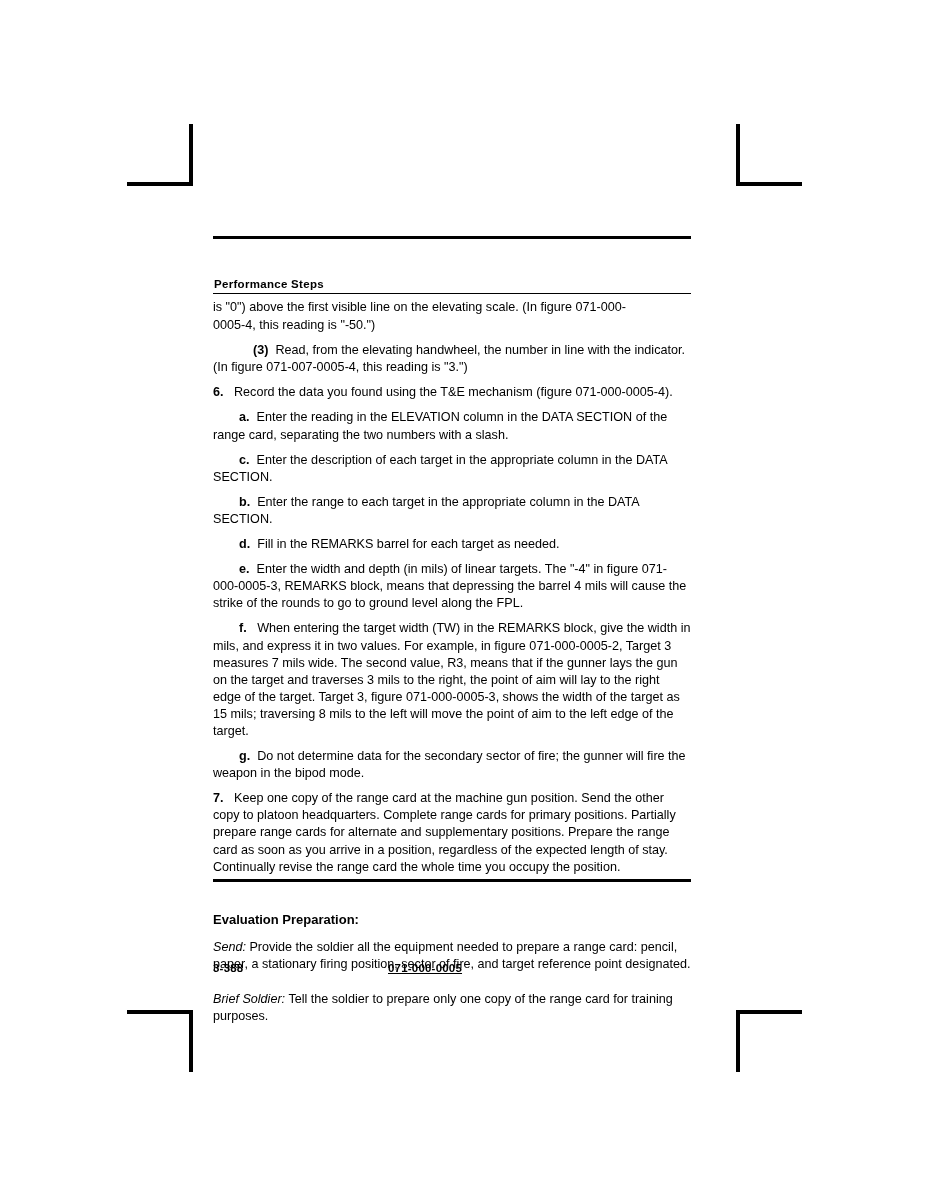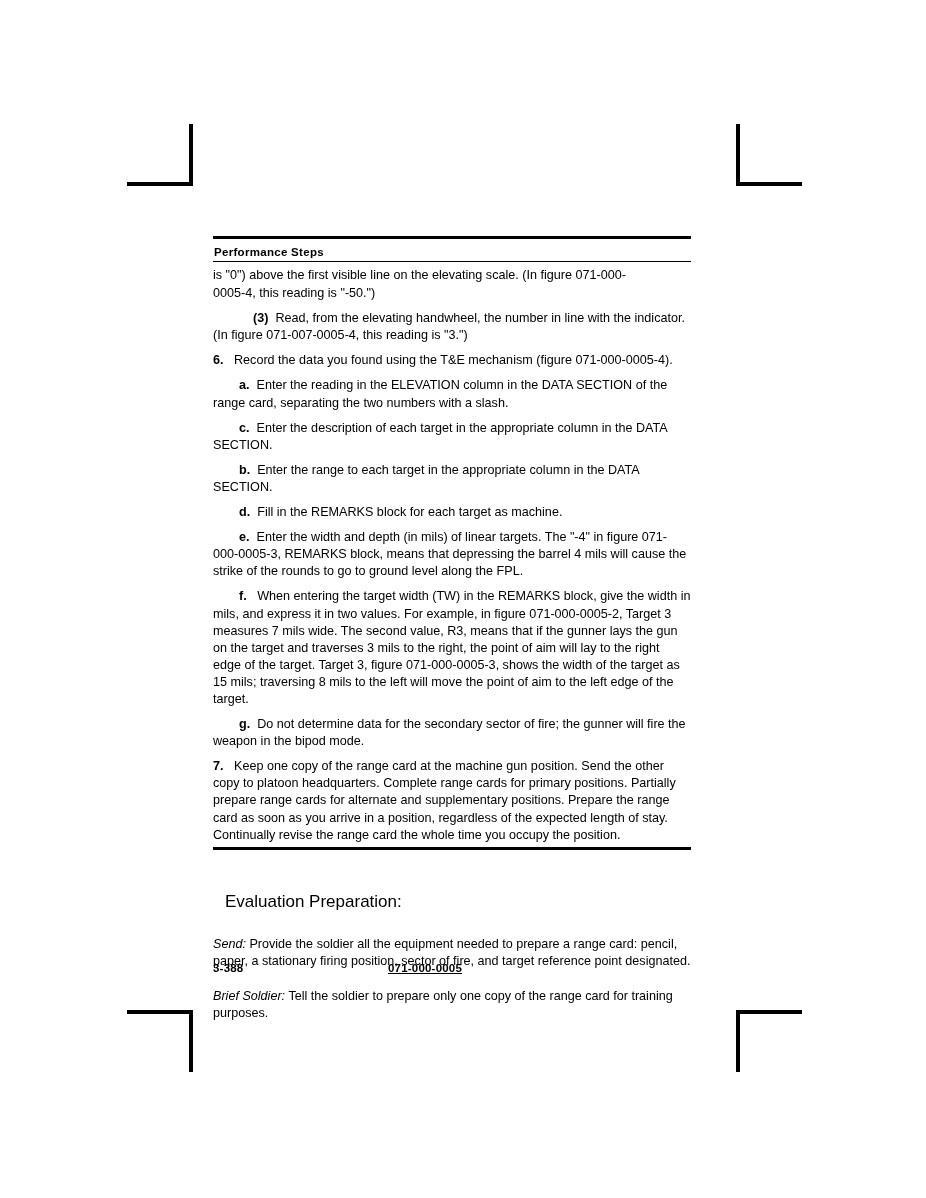--- a/index.html
+++ b/index.html
@@ -50,43 +50,44 @@
     height: 1px;
     background: #000000;
     width: 100%;
   }
 
   .running-head {
     font-size: 11.5px;
     font-weight: bold;
     letter-spacing: 0.3px;
     padding: 7px 0 3px 1px;
+    margin-top: 32px;
   }
 
   .body-block {
     padding-top: 5px;
   }
 
   p {
     margin: 0 0 1px 0;
     font-size: 12.6px;
     line-height: 17.1px;
     text-align: left;
   }
   p.gap { margin-top: 8px; }
 
   .ind-para { text-indent: 26px; }
   .ind-para-deep { text-indent: 40px; }
 
   .lbl { font-weight: bold; }
 
   .section-head {
-    font-size: 17px;
-    font-weight: normal;
-    margin: 12px;
+    font-size: 13px;
+    font-weight: bold;
+    margin: 0;
   }
   .eval-block { padding-top: 30px; }
   .eval-block p { margin-bottom: 0; }
   .spacer-12 { height: 12px; }
   .spacer-18 { height: 18px; }
   .ital { font-style: italic; }
 
   
   .footer {
     position: absolute;
@@ -137,21 +138,21 @@
       <p class="ind-para-deep gap"><span class="lbl">(3)</span>&nbsp; <span>Read, from the elevating handwheel, the number in line with the indicator. (In figure 071-007-0005-4, this reading is "3.")</span></p>
 
       <p class="gap"><span class="lbl">6.</span>&nbsp;&nbsp; <span>Record the data you found using the T&amp;E mechanism (figure 071-000-0005-4).</span></p>
 
       <p class="ind-para gap"><span class="lbl">a.</span>&nbsp; <span>Enter the reading in the ELEVATION column in the DATA SECTION of the range card, separating the two numbers with a slash.</span></p>
 
       <p class="ind-para gap"><span class="lbl">c.</span>&nbsp; <span>Enter the description of each target in the appropriate column in the DATA SECTION.</span></p>
 
       <p class="ind-para gap"><span class="lbl">b.</span>&nbsp; <span>Enter the range to each target in the appropriate column in the DATA SECTION.</span></p>
 
-      <p class="ind-para gap"><span class="lbl">d.</span>&nbsp; <span>Fill in the REMARKS block for each target as machine.</span></p>
+      <p class="ind-para gap"><span class="lbl">d.</span>&nbsp; <span>Fill in the REMARKS barrel for each target as needed.</span></p>
 
       <p class="ind-para gap"><span class="lbl">e.</span>&nbsp; <span>Enter the width and depth (in mils) of linear targets. The "-4" in figure 071-000-0005-3, REMARKS block, means that depressing the barrel 4 mils will cause the strike of the rounds to go to ground level along the FPL.</span></p>
 
       <p class="ind-para gap"><span class="lbl">f.</span>&nbsp;&nbsp; <span>When entering the target width (TW) in the REMARKS block, give the width in mils, and express it in two values. For example, in figure 071-000-0005-2, Target 3 measures 7 mils wide. The second value, R3, means that if the gunner lays the gun on the target and traverses 3 mils to the right, the point of aim will lay to the right edge of the target. Target 3, figure 071-000-0005-3, shows the width of the target as 15 mils; traversing 8 mils to the left will move the point of aim to the left edge of the target.</span></p>
 
       <p class="ind-para gap"><span class="lbl">g.</span>&nbsp; <span>Do not determine data for the secondary sector of fire; the gunner will fire the weapon in the bipod mode.</span></p>
 
       <p class="gap"><span class="lbl">7.</span>&nbsp;&nbsp; <span>Keep one copy of the range card at the machine gun position. Send the other copy to platoon headquarters. Complete range cards for primary positions. Partially prepare range cards for alternate and supplementary positions. Prepare the range card as soon as you arrive in a position, regardless of the expected length of stay. Continually revise the range card the whole time you occupy the position.</span></p>
 
     </div>

